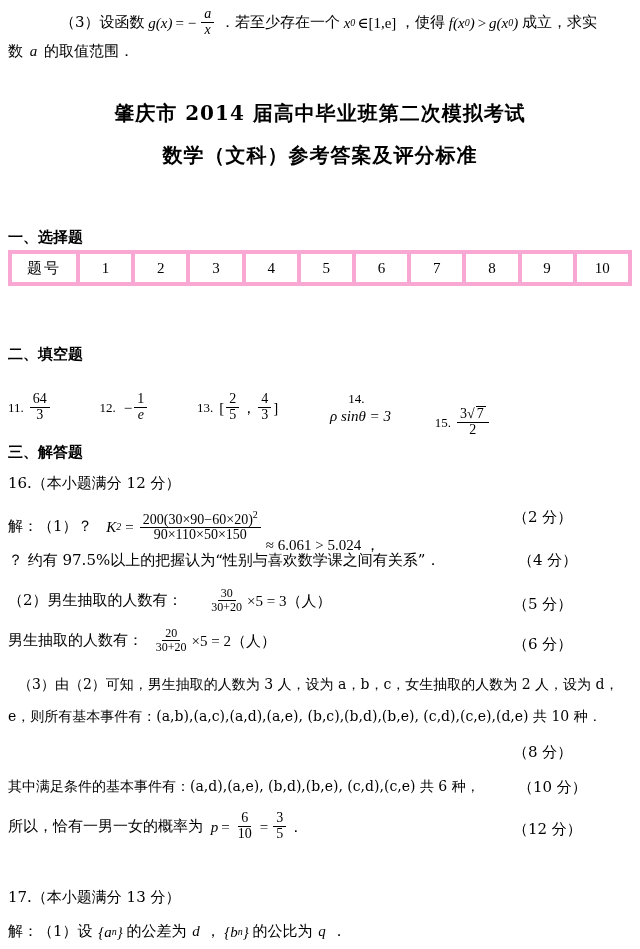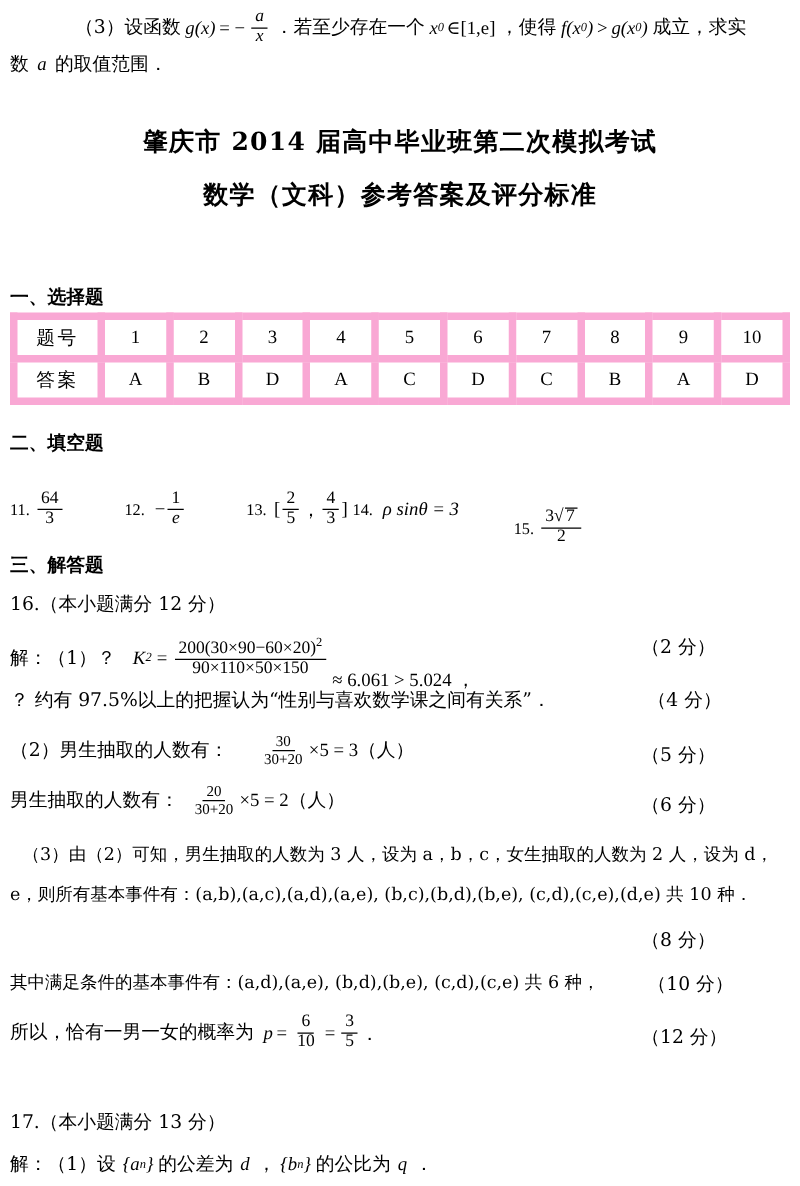--- a/index.html
+++ b/index.html
@@ -61,21 +61,21 @@
   
   .ans-table {
     position: absolute;
     left: 8px;
     top: 250px;
     border-collapse: collapse;
     width: 624px;
     table-layout: fixed;
   }
   .ans-table td {
-    border: 6px solid #f9a8d4;
+    border: 4px solid #f9a8d4;
     height: 28px;
     text-align: center;
     vertical-align: middle;
     font-size: 15px;
     font-family: "Liberation Serif", serif;
     padding: 0;
   }
   .ans-table td.hdr {
     font-family: "DejaVu Serif", serif;
     width: 64px;
@@ -181,33 +181,20 @@
         <td>2</td>
         <td>3</td>
         <td>4</td>
         <td>5</td>
         <td>6</td>
         <td>7</td>
         <td>8</td>
         <td>9</td>
         <td>10</td>
       </tr>
-      <tr>
-        <td class="hdr">答案</td>
-        <td>A</td>
-        <td>B</td>
-        <td>D</td>
-        <td>A</td>
-        <td>C</td>
-        <td>D</td>
-        <td>C</td>
-        <td>B</td>
-        <td>A</td>
-        <td>D</td>
-      </tr>
     </tbody>
   </table>
 
   <div class="sec-head" style="top:345px;">二、填空题</div>
 
   <div class="line" style="top:378px; left:8px;">
     <span class="mrow">
       <span class="sml">11.</span>
       <span class="frac" style="margin-left:6px;">
         <span class="num">64</span>
@@ -232,21 +219,21 @@
         <span class="den">5</span>
       </span>
       <span class="cn">，</span>
       <span class="frac">
         <span class="num">4</span>
         <span class="den">3</span>
       </span>
       <span>]</span>
     </span>
 
-    <span class="mrow" style="">
+    <span class="mrow" style="margin-left:40px;flex-direction:column;">
       <span class="sml">14.</span>
       <span class="ital" style="margin-left:8px;">ρ sinθ = 3</span>
     </span>
 
     <span class="mrow" style="margin-left:40px;margin-top:29px;">
       <span class="sml">15.</span>
       <span class="frac" style="margin-left:6px;">
         <span class="num"><span>3</span>√<span class="rad">7</span></span>
         <span class="den">2</span>
       </span>

